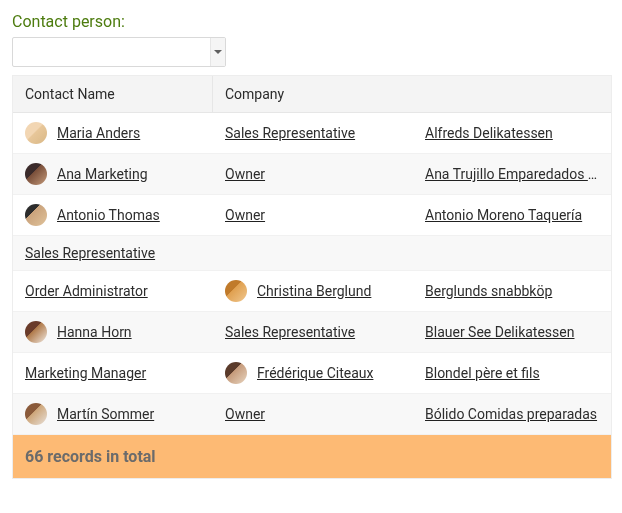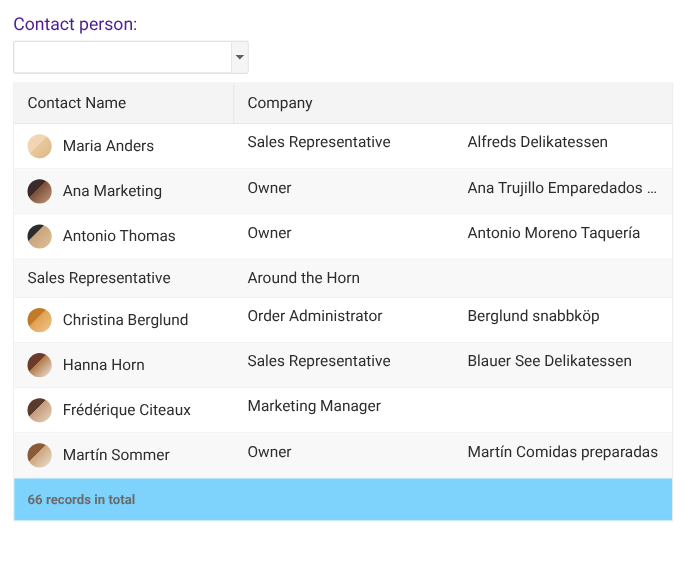--- a/index.html
+++ b/index.html
@@ -7,21 +7,21 @@
       margin: 0;
       padding: 12px;
       font-family: -apple-system, BlinkMacSystemFont, "Segoe UI", Roboto, Helvetica, Arial, sans-serif;
       font-size: 14px;
       color: #212121;
       background: #fff;
       width: 622px;
     }
     .field-label {
       font-size: 16px;
-      color: #4c1d95;
+      color: #4d7c0f;
       margin-bottom: 6px;
     }
     .combo {
       display: inline-flex;
       align-items: stretch;
       border: 1px solid #d9d9d9;
       border-radius: 2px;
       background: #fff;
       height: 30px;
       width: 214px;
@@ -64,22 +64,24 @@
       border-right: 1px solid #e6e6e6;
       font-weight: 400;
       color: #2b2b2b;
     }
     .grid-header .col:last-child { border-right: none; }
     .col-name { width: 200px; flex: 0 0 200px; }
     .col-title { width: 200px; flex: 0 0 200px; }
     .col-company { flex: 1 1 auto; min-width: 0; }
     .grid-body .row {
       display: flex;
+      align-items: center;
       background: #fff;
       border-bottom: 1px solid #f1f1f1;
+      text-decoration: underline;
     }
     .grid-body .row:nth-child(even) { background: #f8f8f8; }
     .grid-body .row .col {
       white-space: nowrap;
       overflow: hidden;
       text-overflow: ellipsis;
       padding-top: 9px;
       padding-bottom: 9px;
       color: #2d2d2d;
     }
@@ -98,24 +100,24 @@
     .av1 { background: linear-gradient(135deg,#f2d6b3 45%,#e8c79a 46%,#d9b886 100%); }
     .av2 { background: linear-gradient(135deg,#3a2a2a 40%,#7a4f3a 41%,#c49a7a 100%); }
     .av3 { background: linear-gradient(135deg,#2c2c2c 35%,#caa37c 36%,#e0c39b 100%); }
     .av4 { background: linear-gradient(135deg,#d8d8d8 35%,#b0b0b0 36%,#8a8a8a 100%); }
     .av5 { background: linear-gradient(135deg,#c07a2a 40%,#e0a050 41%,#f0c890 100%); }
     .av6 { background: linear-gradient(135deg,#6a3b2a 40%,#b07a4a 41%,#f0e8e0 100%); }
     .av7 { background: linear-gradient(135deg,#5a3a2a 40%,#c59a7a 41%,#e8d5c0 100%); }
     .av8 { background: linear-gradient(135deg,#8a5a3a 40%,#cda67a 41%,#e8e0d8 100%); }
     .grid-footer {
       padding: 12px;
-      background: #7dd3fc;
+      background: #fdba74;
       font-weight: 700;
       color: #6b6b6b;
-      font-size: 12px;
+      font-size: 16px;
     }
   </style>
 </head>
 <body>
 
 
 
 <div class="field-label">Contact person:</div>
 
 <div class="combo">
@@ -160,56 +162,56 @@
       <div class="col col-name name-cell">
         <span class="avatar av3"></span>
         <span>Antonio Thomas</span>
       </div>
       <div class="col col-title">Owner</div>
       <div class="col col-company">Antonio Moreno Taquería</div>
     </div>
 
     <div class="row">
       <div class="col col-title">Sales Representative</div>
-      <div class="col col-company">Around the Horn</div>
-    </div>
-
-    <div class="row">
+    </div>
+
+    <div class="row">
+      <div class="col col-title">Order Administrator</div>
       <div class="col col-name name-cell">
         <span class="avatar av5"></span>
         <span>Christina Berglund</span>
       </div>
-      <div class="col col-title">Order Administrator</div>
-      <div class="col col-company">Berglund snabbköp</div>
+      <div class="col col-company">Berglunds snabbköp</div>
     </div>
 
     <div class="row">
       <div class="col col-name name-cell">
         <span class="avatar av6"></span>
         <span>Hanna Horn</span>
       </div>
       <div class="col col-title">Sales Representative</div>
       <div class="col col-company">Blauer See Delikatessen</div>
     </div>
 
     <div class="row">
+      <div class="col col-title">Marketing Manager</div>
       <div class="col col-name name-cell">
         <span class="avatar av7"></span>
         <span>Frédérique Citeaux</span>
       </div>
-      <div class="col col-title">Marketing Manager</div>
+      <div class="col col-company">Blondel père et fils</div>
     </div>
 
     <div class="row">
       <div class="col col-name name-cell">
         <span class="avatar av8"></span>
         <span>Martín Sommer</span>
       </div>
       <div class="col col-title">Owner</div>
-      <div class="col col-company">Martín Comidas preparadas</div>
+      <div class="col col-company">Bólido Comidas preparadas</div>
     </div>
 
   </div>
 
   <div class="grid-footer">66 records in total</div>
 </div>
 
 
 
 

